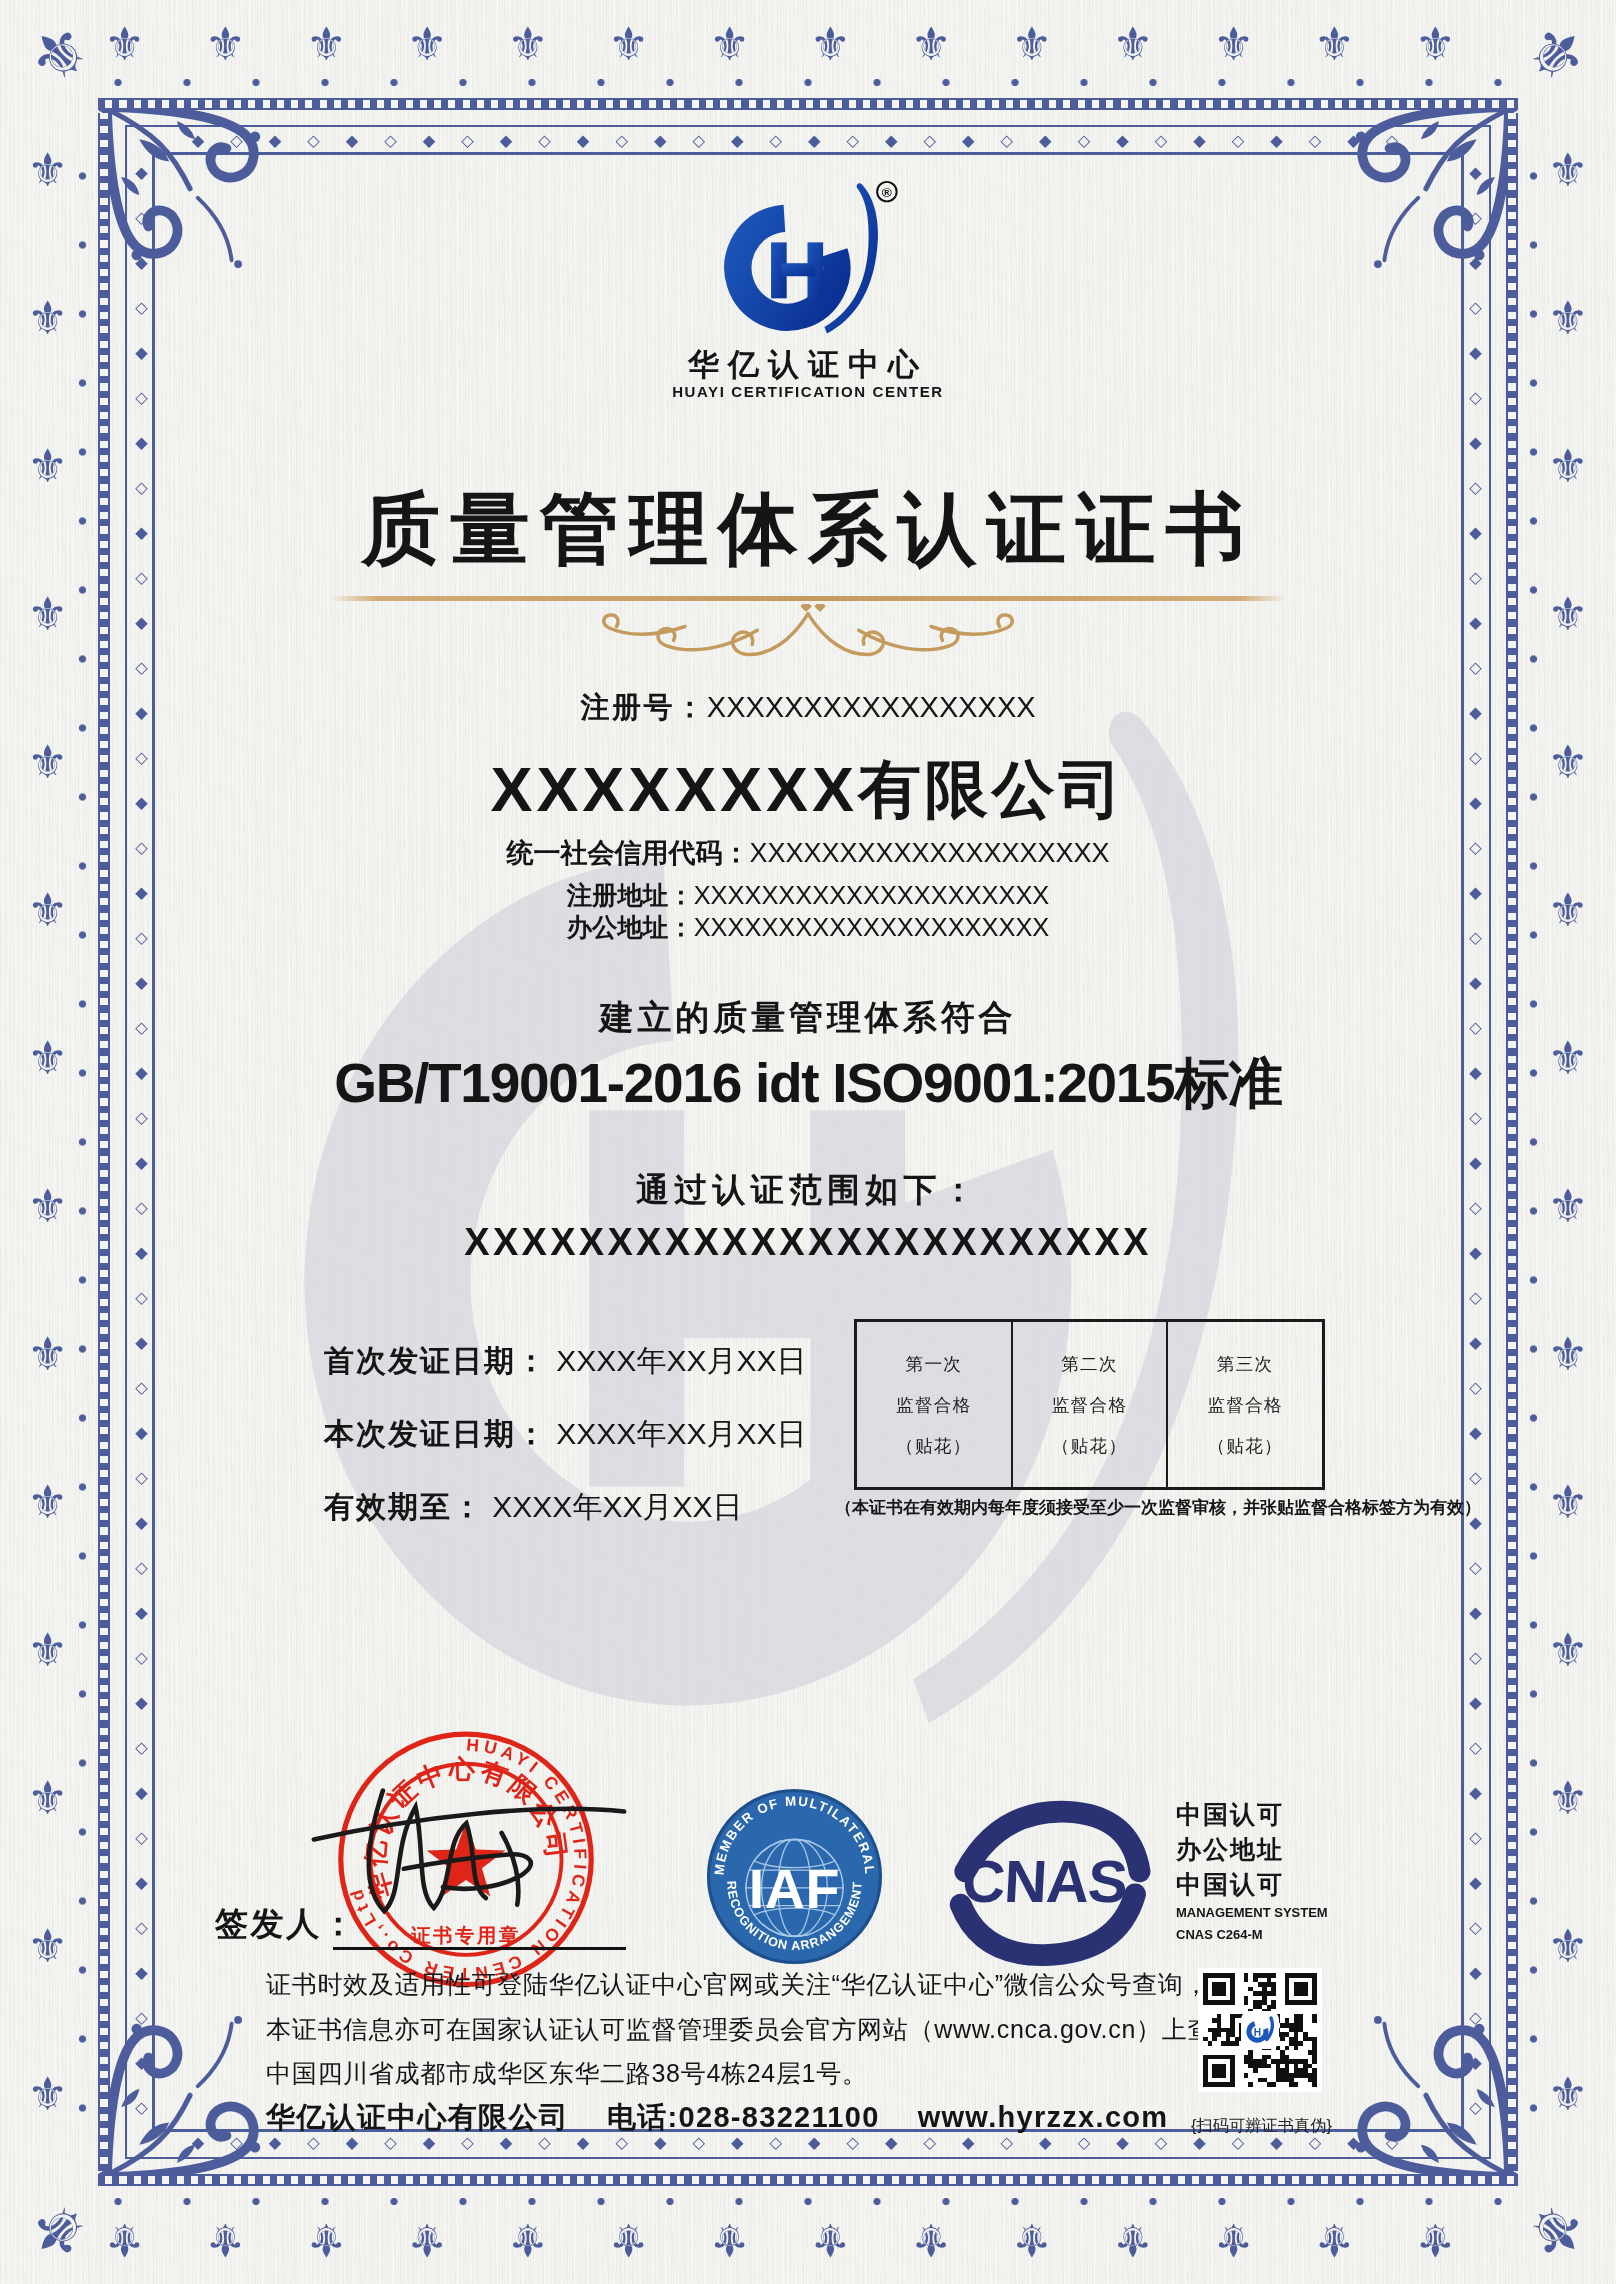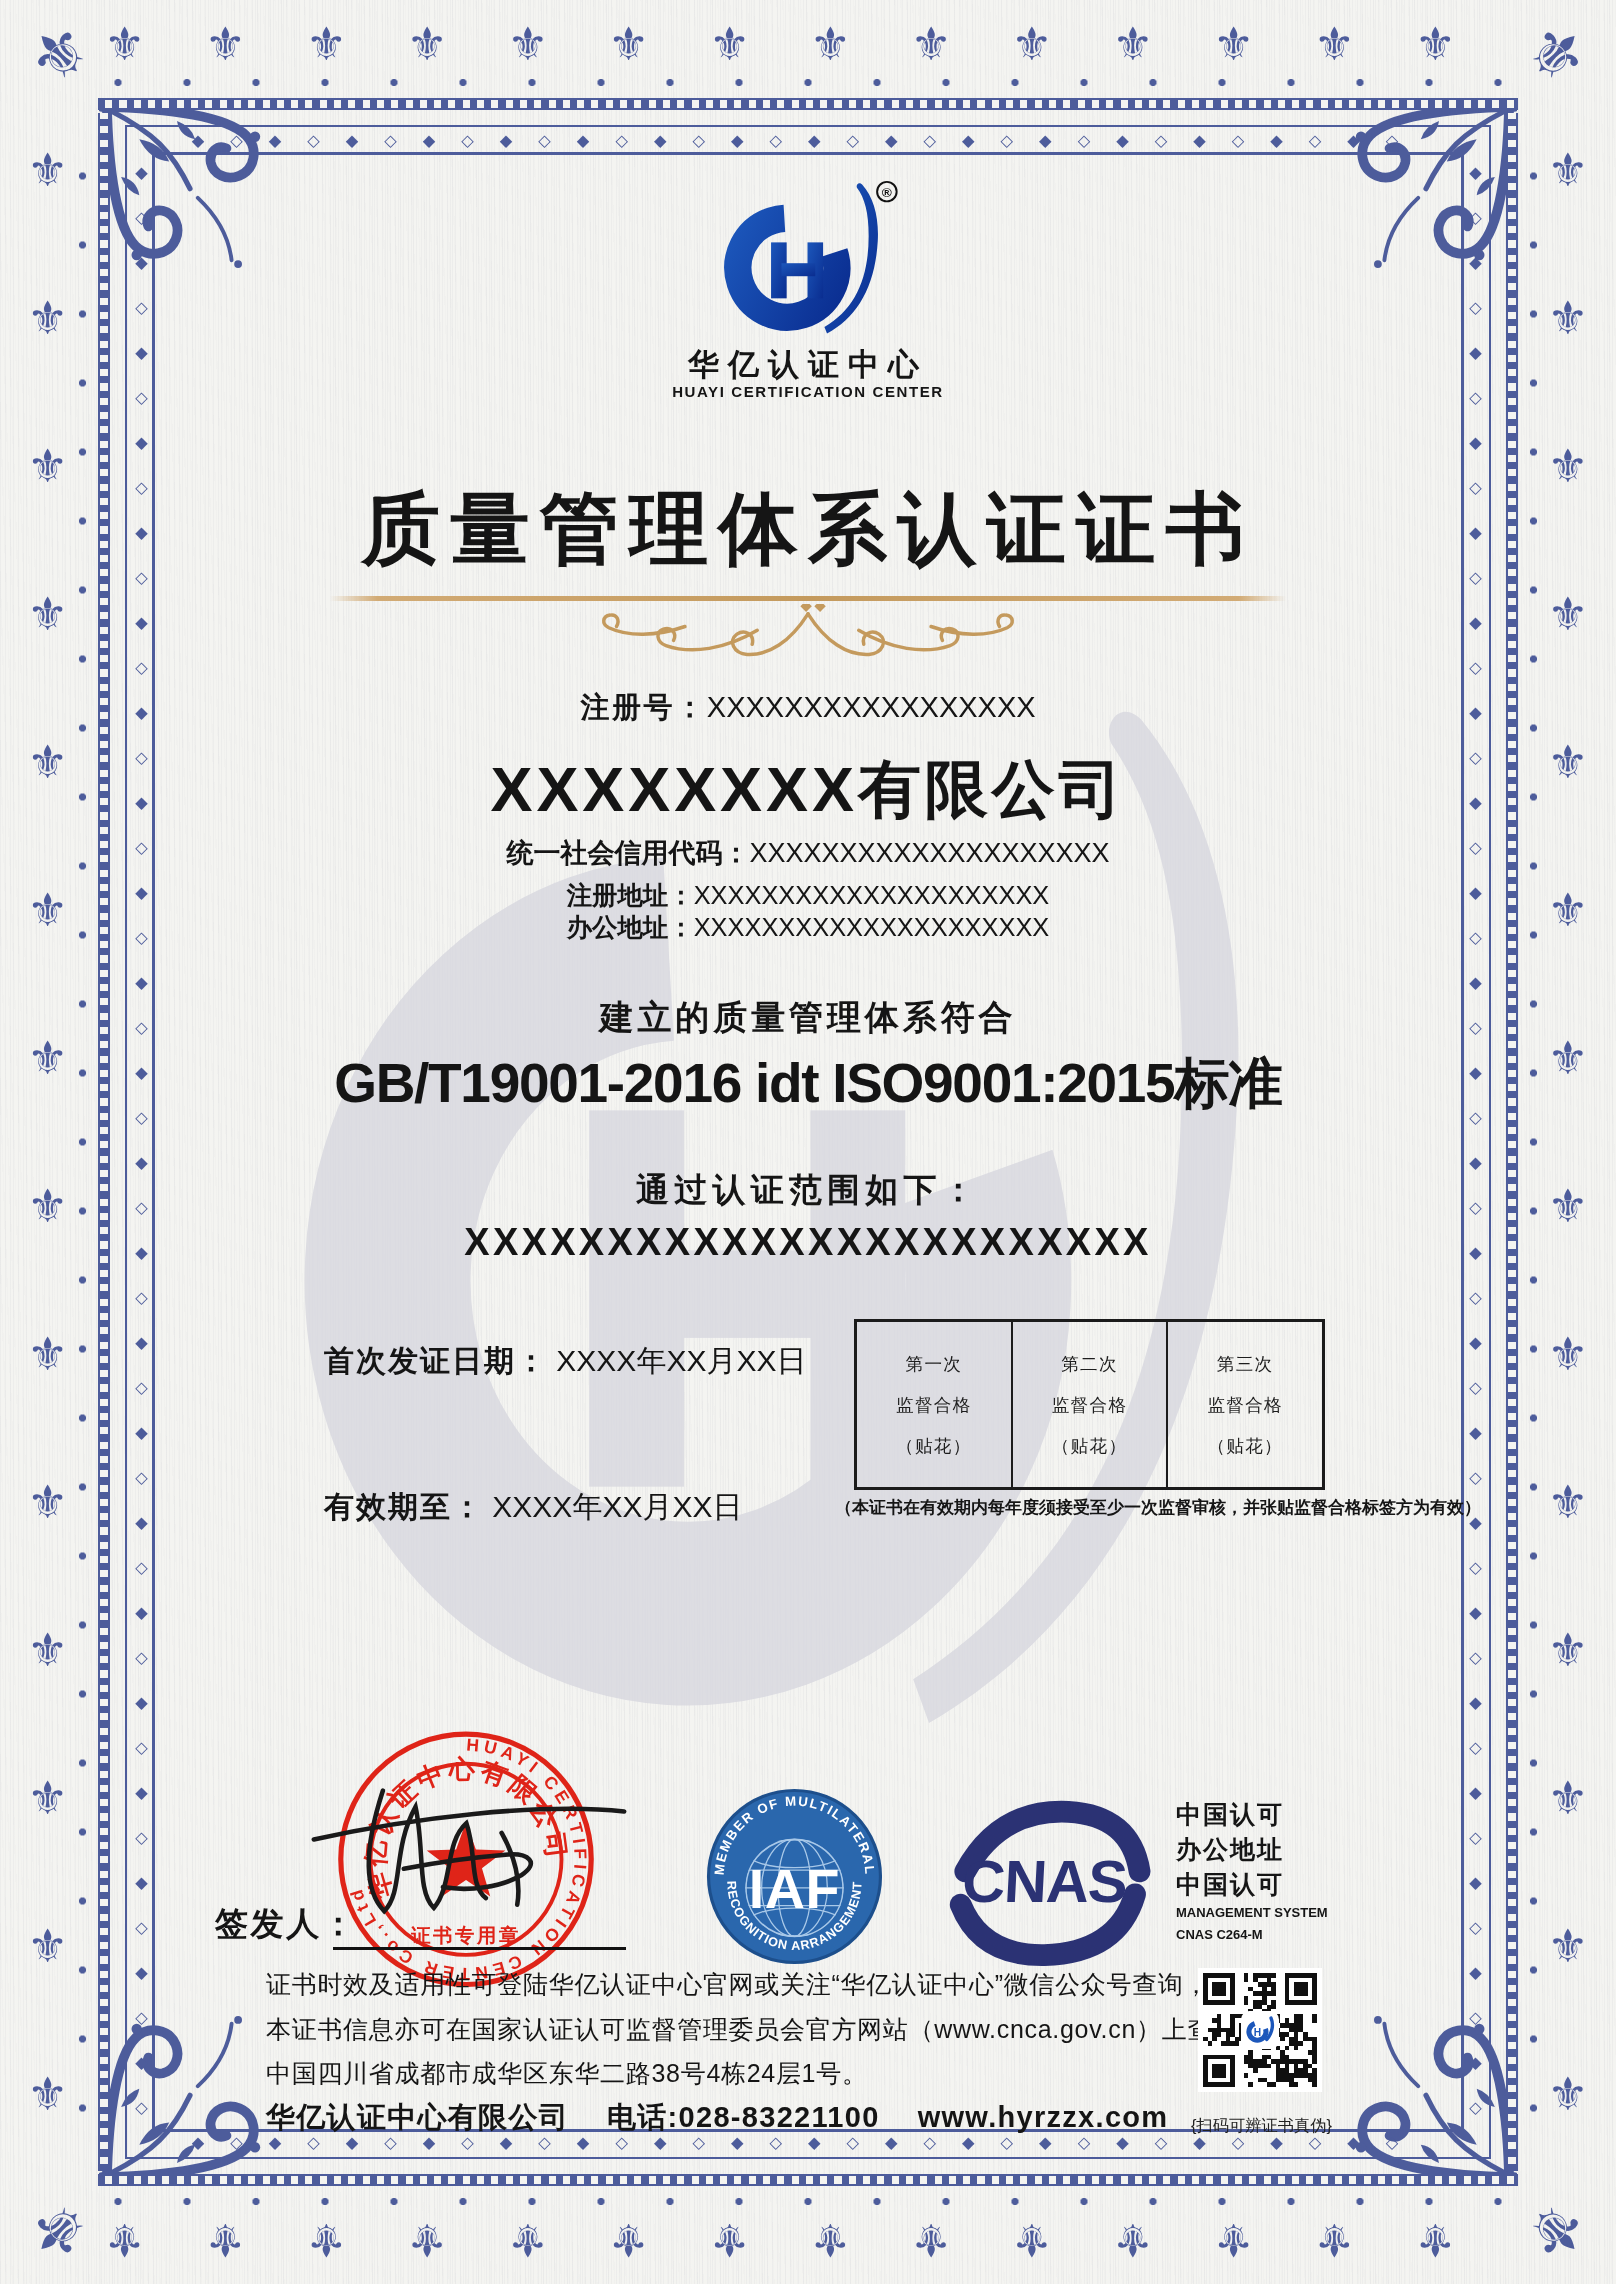--- a/index.html
+++ b/index.html
@@ -244,20 +244,23 @@
     <b class="lbl">办公地址：</b><span>XXXXXXXXXXXXXXXXXXXXX</span>
   </div>
 
   <div class="abs z ctr conform">建立的质量管理体系符合</div>
   <div class="abs z ctr standard">GB/T19001-2016 idt ISO9001:2015标准</div>
   <div class="abs z ctr scope-intro">通过认证范围如下：</div>
   <div class="abs z ctr scope-value">XXXXXXXXXXXXXXXXXXXXXXXX</div>
 
   <div class="abs z date-row dr0">
     <b class="lbl">首次发证日期：</b> <span>XXXX年XX月XX日</span>
+  </div>
+  <div class="abs z date-row dr1">
+    <b class="lbl">本次发证日期：</b> <span>XXXX年XX月XX日</span>
   </div>
   <div class="abs z date-row dr2">
     <b class="lbl">有效期至：</b> <span>XXXX年XX月XX日</span>
   </div>
 
   <div class="abs z sup-table">
     <div class="sup-cell">
       <span>第一次</span>
       <span>监督合格</span>
       <span>（贴花）</span>

